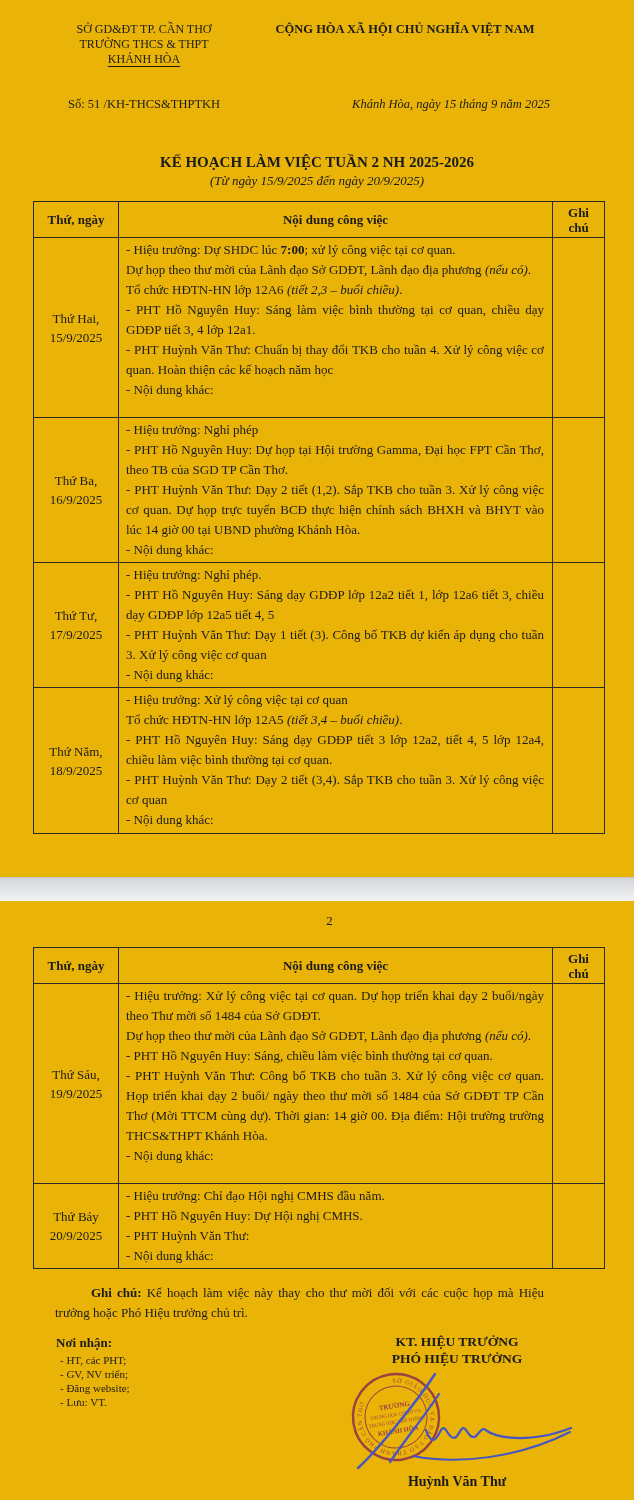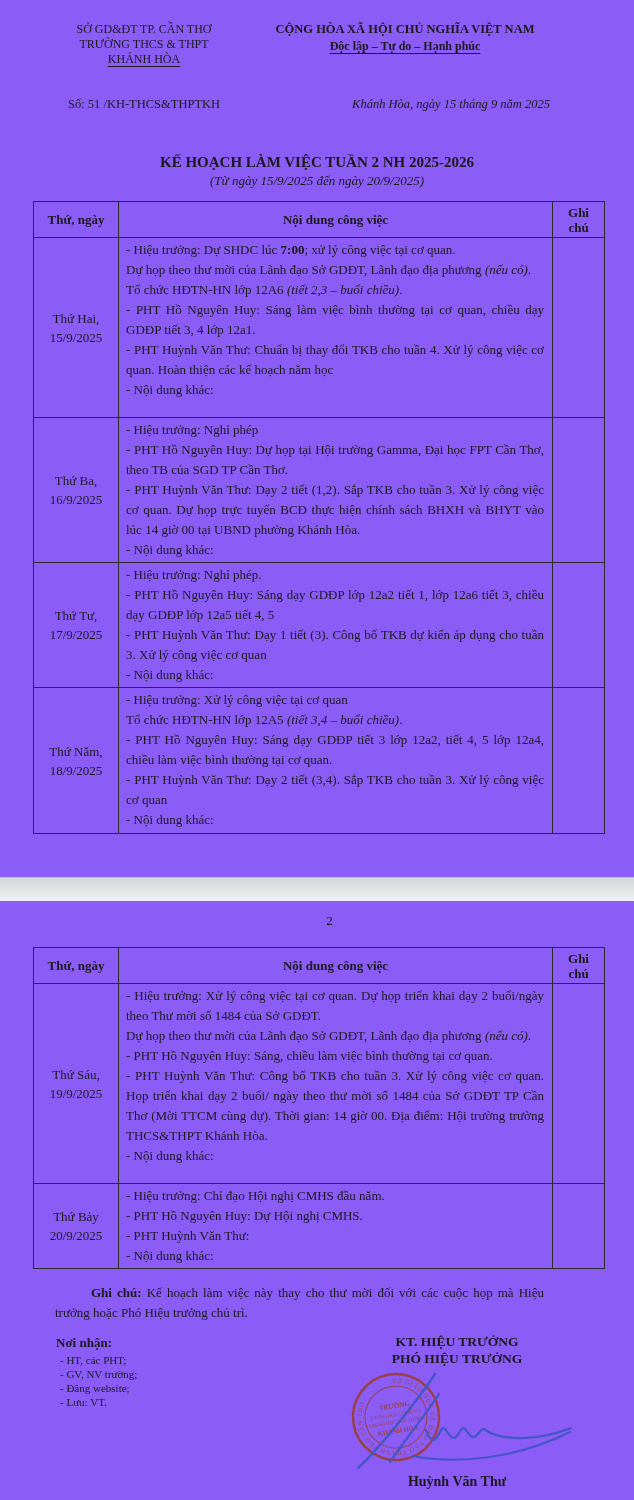--- a/index.html
+++ b/index.html
@@ -10,21 +10,21 @@
     --band-dark:#d3d6d9;
     --band-light:#f1f2f3;
   }
   *{box-sizing:border-box;margin:0;padding:0;}
   html,body{background:#fff;}
   body{
     width:634px;height:1500px;margin:0;
     font-family:"Liberation Serif","DejaVu Serif",serif;
     color:var(--text);
   }
-  .sheet{position:relative;width:634px;height:1500px;background:#8b5cf6;overflow:hidden;}
+  .sheet{position:relative;width:634px;height:1500px;background:#eab308;overflow:hidden;}
 
   
   .hdr-row{display:flex;padding-top:22px;}
   .hdr-left{margin-left:50px;width:188px;text-align:center;font-size:12px;line-height:15px;}
   .hdr-left .l2,.hdr-left .l3{font-weight:normal;}
   .hdr-right{margin-left:17px;width:300px;text-align:center;line-height:15px;}
   .hdr-right .l1{font-weight:bold;font-size:12.5px;}
   .hdr-right .l2{font-weight:bold;font-size:12px;margin-top:2px;}
   .u{text-decoration:underline;text-underline-offset:3px;}
 
@@ -73,21 +73,20 @@
 <div class="sheet">
 
   <div class="hdr-row">
     <div class="hdr-left">
       <div class="l1">SỞ GD&amp;ĐT TP. CẦN THƠ</div>
       <div class="l2">TRƯỜNG THCS &amp; THPT</div>
       <div class="l3 u">KHÁNH HÒA</div>
     </div>
     <div class="hdr-right">
       <div class="l1">CỘNG HÒA XÃ HỘI CHỦ NGHĨA VIỆT NAM</div>
-      <div class="l2 u">Độc lập – Tự do – Hạnh phúc</div>
     </div>
   </div>
 
   <div class="num-row">
     <span>Số:  51 /KH-THCS&amp;THPTKH</span>
     <span class="it">Khánh Hòa, ngày 15 tháng 9 năm 2025</span>
   </div>
 
   <div class="doc-title">KẾ HOẠCH LÀM VIỆC TUẦN 2 NH 2025-2026</div>
   <div class="doc-sub">(Từ ngày 15/9/2025 đến ngày 20/9/2025)</div>
@@ -202,21 +201,21 @@
       </tbody>
   </table>
 
   <p class="note"><span class="b">Ghi chú:</span><span> Kế hoạch làm việc này thay cho thư mời đối với các cuộc họp mà Hiệu trưởng hoặc Phó Hiệu trưởng chủ trì.</span></p>
 
   <div class="footer">
     <div class="recipients">
       <div class="rec-title">Nơi nhận:</div>
       <div class="rec-items" id="recItems">
           <div>- HT, các PHT;</div>
-          <div>- GV, NV trường;</div>
+          <div>- GV, NV triển;</div>
           <div>- Đăng website;</div>
           <div>- Lưu: VT.</div>
         </div>
     </div>
     <div class="sign-block">
       <div class="sign-title">KT. HIỆU TRƯỞNG</div>
       <div class="sign-title">PHÓ HIỆU TRƯỞNG</div>
       <svg class="stamp-wrap" viewBox="0 0 238 102">
         <g transform="rotate(-9 58 47)">
           <circle class="ring" cx="58" cy="47" r="43" stroke-width="2.4"></circle>

